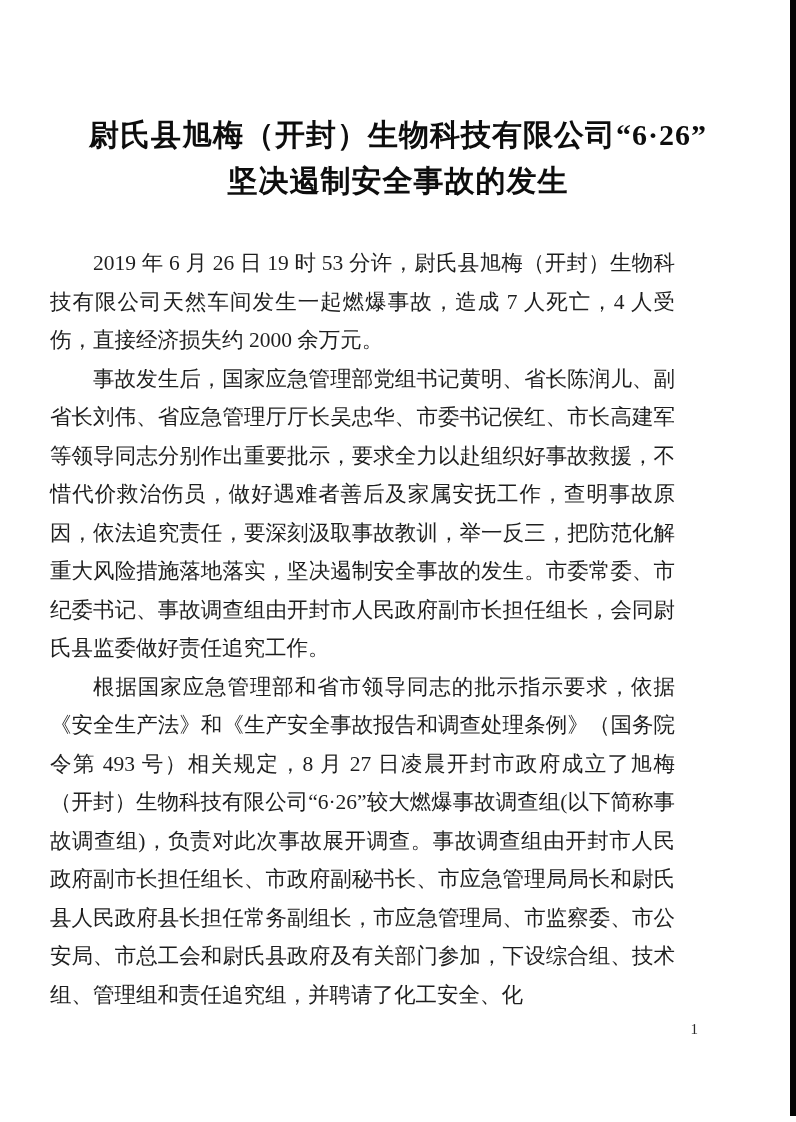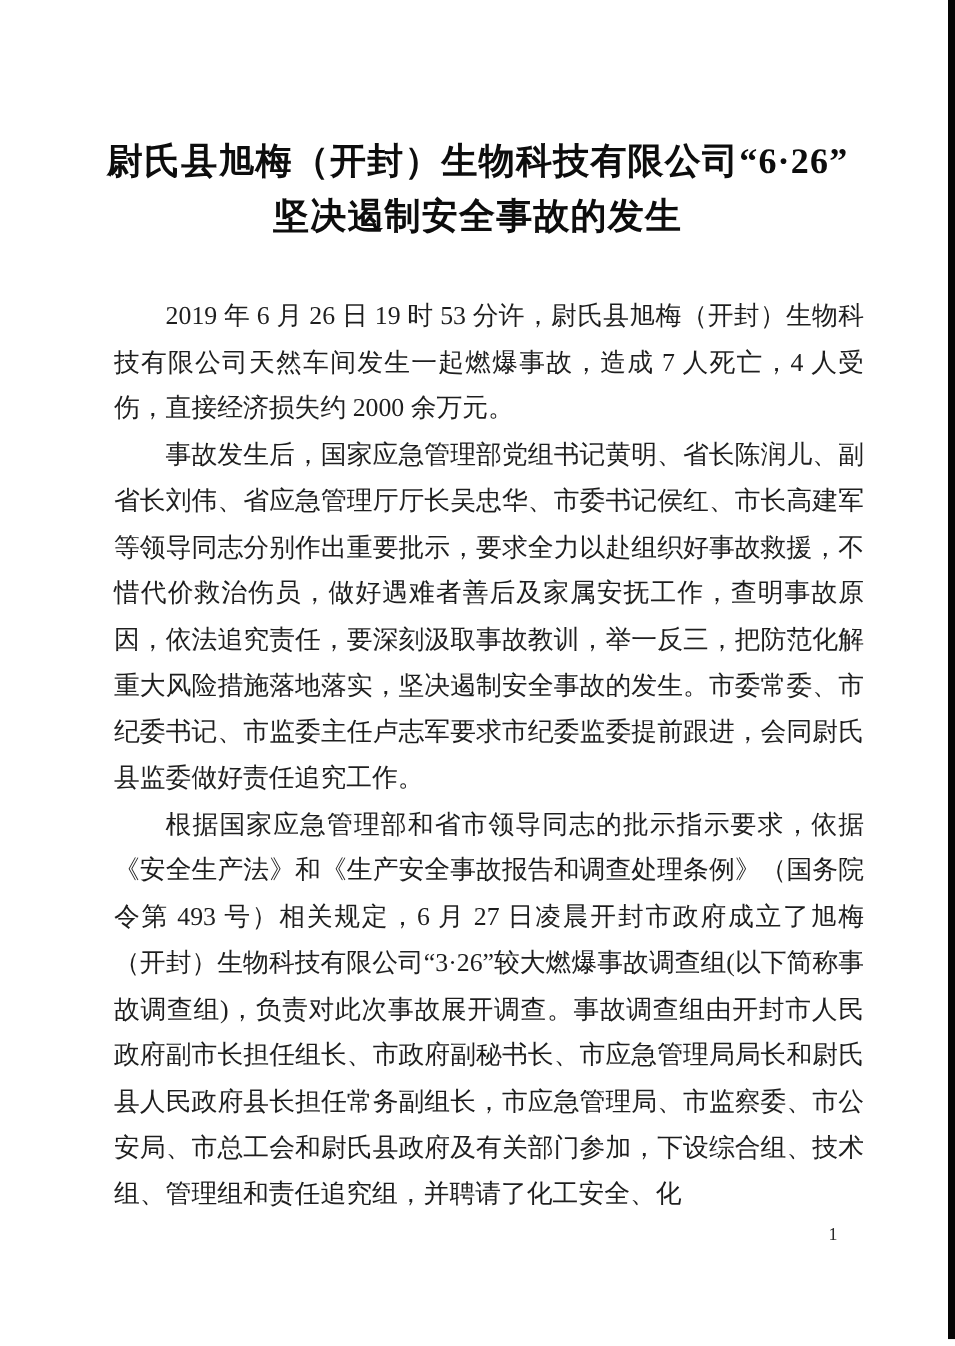--- a/index.html
+++ b/index.html
@@ -31,21 +31,21 @@
     font-weight: bold;
     font-size: 30px;
     line-height: 46px;
     color: #0d0d0d;
     letter-spacing: 1px;
   }
   .doc-title .title-line {
     display: block;
   }
   .doc-body {
-    margin: 40px 86px 0 95px;
+    margin: 40px 86px 0 50px;
     width: 625px;
     font-size: 21.5px;
     line-height: 38.5px;
     text-align: justify;
     text-justify: inter-ideograph;
     color: #1e1e1e;
   }
   .doc-body p {
     margin: 0;
     padding: 0;
@@ -65,21 +65,21 @@
 
 <div class="page">
 
   <h1 class="doc-title">
     <span class="title-line">尉氏县旭梅（开封）生物科技有限公司“6·26”</span>
     <span class="title-line">坚决遏制安全事故的发生</span>
   </h1>
 
   <div class="doc-body">
     <p>2019 年 6 月 26 日 19 时 53 分许，尉氏县旭梅（开封）生物科技有限公司天然车间发生一起燃爆事故，造成 7 人死亡，4 人受伤，直接经济损失约 2000 余万元。</p>
-    <p>事故发生后，国家应急管理部党组书记黄明、省长陈润儿、副省长刘伟、省应急管理厅厅长吴忠华、市委书记侯红、市长高建军等领导同志分别作出重要批示，要求全力以赴组织好事故救援，不惜代价救治伤员，做好遇难者善后及家属安抚工作，查明事故原因，依法追究责任，要深刻汲取事故教训，举一反三，把防范化解重大风险措施落地落实，坚决遏制安全事故的发生。市委常委、市纪委书记、市监委主任卢志军要求市纪委监委提前跟进，会同尉氏县监委做好责任追究工作。</p>
-    <p>根据国家应急管理部和省市领导同志的批示指示要求，依据《安全生产法》和《生产安全事故报告和调查处理条例》（国务院令第 493 号）相关规定，6 月 27 日凌晨开封市政府成立了旭梅（开封）生物科技有限公司“3·26”较大燃爆事故调查组(以下简称事故调查组)，负责对此次事故展开调查。事故调查组由开封市人民政府副市长担任组长、市政府副秘书长、市应急管理局局长和尉氏县人民政府县长担任常务副组长，市应急管理局、市监察委、市公安局、市总工会和尉氏县政府及有关部门参加，下设综合组、技术组、管理组和责任追究组，并聘请了化工安全、化</p>
+    <p>事故发生后，国家应急管理部党组书记黄明、省长陈润儿、副省长刘伟、省应急管理厅厅长吴忠华、市委书记侯红、市长高建军等领导同志分别作出重要批示，要求全力以赴组织好事故救援，不惜代价救治伤员，做好遇难者善后及家属安抚工作，查明事故原因，依法追究责任，要深刻汲取事故教训，举一反三，把防范化解重大风险措施落地落实，坚决遏制安全事故的发生。市委常委、市纪委书记、事故调查组由开封市人民政府副市长担任组长，会同尉氏县监委做好责任追究工作。</p>
+    <p>根据国家应急管理部和省市领导同志的批示指示要求，依据《安全生产法》和《生产安全事故报告和调查处理条例》（国务院令第 493 号）相关规定，8 月 27 日凌晨开封市政府成立了旭梅（开封）生物科技有限公司“6·26”较大燃爆事故调查组(以下简称事故调查组)，负责对此次事故展开调查。事故调查组由开封市人民政府副市长担任组长、市政府副秘书长、市应急管理局局长和尉氏县人民政府县长担任常务副组长，市应急管理局、市监察委、市公安局、市总工会和尉氏县政府及有关部门参加，下设综合组、技术组、管理组和责任追究组，并聘请了化工安全、化</p>
   </div>
 
   <div class="page-number">1</div>
 
   <div class="scan-edge"></div>
 
 </div>
 
 </body></html>

